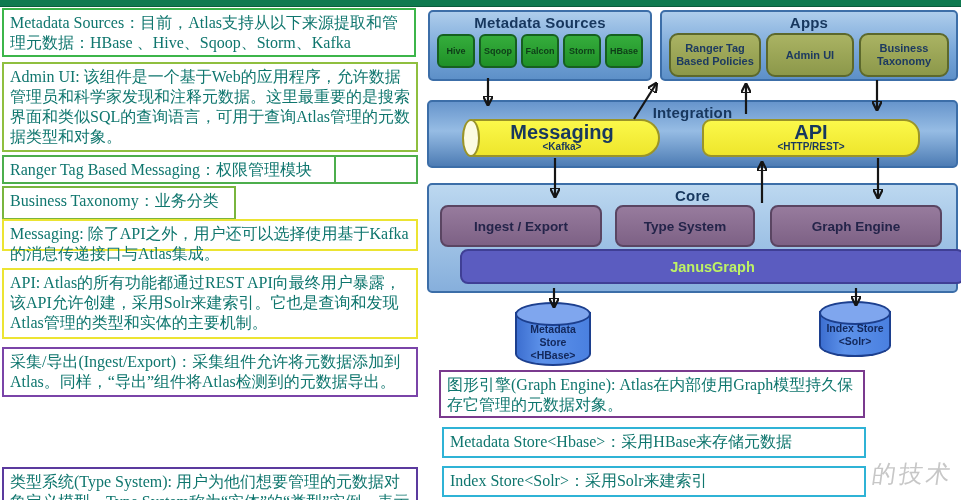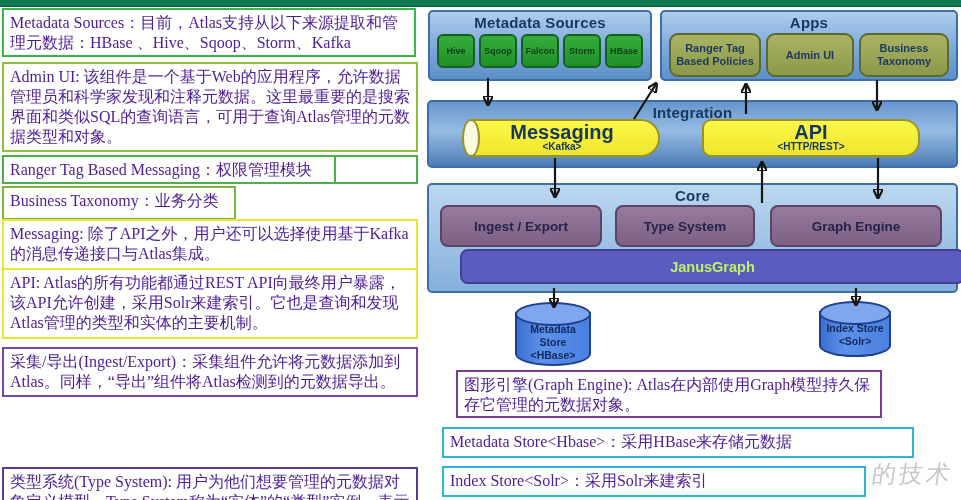--- a/index.html
+++ b/index.html
@@ -9,35 +9,35 @@
     overflow:hidden; font-family:"Liberation Sans", sans-serif;
   }
   
   #topbar { position:absolute; left:0; top:0; width:961px; height:7px;
     background:#0f7a50; border-bottom:1px solid #0a5c3c; }
 
   
   .note {
     position:absolute; background:#ffffff; border:2px solid #3cb54a;
     padding:3px 6px; font-family:"Liberation Serif","DejaVu Serif",serif;
-    font-size:16px; line-height:20px; color:#4c1d95;
+    font-size:16px; line-height:20px; color:#0f766e;
   }
   .note-outline { position:absolute; border:2px solid #4cae4c; background:transparent; }
   #n1 { left:2px;  top:8px;   width:414px; height:49px; }
   #n2 { left:2px;  top:62px;  width:416px; height:90px; }
   #ranger-outline { left:2px; top:155px; width:416px; height:29px; }
   #n3 { left:2px;  top:155px; width:334px; height:29px; }
   #n4 { left:2px;  top:186px; width:234px; height:34px; }
-  #n5 { left:2px;  top:219px; width:416px; height:51px; }
+  #n5 { left:2px;  top:219px; width:416px; height:32px; }
   #n6 { left:2px;  top:268px; width:416px; height:71px; }
   #n7 { left:2px;  top:347px; width:416px; height:50px; }
   #n8 { left:2px;  top:420px; width:416px; height:71px;margin-top:47px; }
   
-  #g1 { left:456px; top:370px; width:426px; height:48px; }
-  #g2 { left:442px; top:427px; width:472px; height:31px; }
+  #g1 { left:439px; top:370px; width:426px; height:48px; }
+  #g2 { left:442px; top:427px; width:424px; height:31px; }
   #g3 { left:442px; top:466px; width:424px; height:31px; }
 
   
   .panel { position:absolute; border:2px solid #3c6ea8; border-radius:5px; }
   .panel-title { position:absolute; left:0; right:0; top:2px; text-align:center;
     font-weight:bold; font-size:15px; color:#17375e; letter-spacing:0.2px; }
   #ms-panel   { left:428px; top:10px;  width:224px; height:71px;
     background:linear-gradient(180deg,#aecdec 0%,#76a5d8 60%,#5d90c8 100%); }
   #apps-panel { left:660px; top:10px;  width:298px; height:71px;
     background:linear-gradient(180deg,#aecdec 0%,#76a5d8 60%,#5d90c8 100%); }

